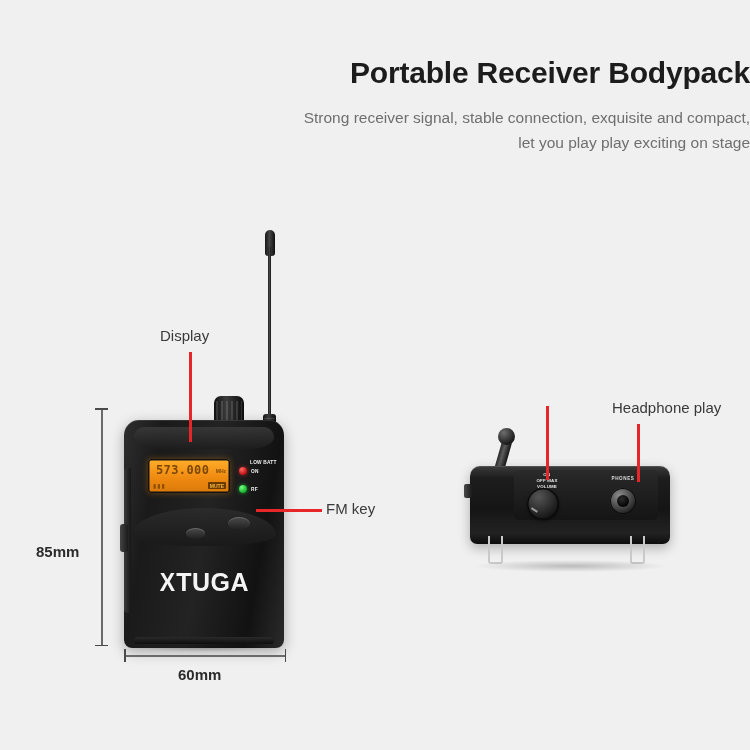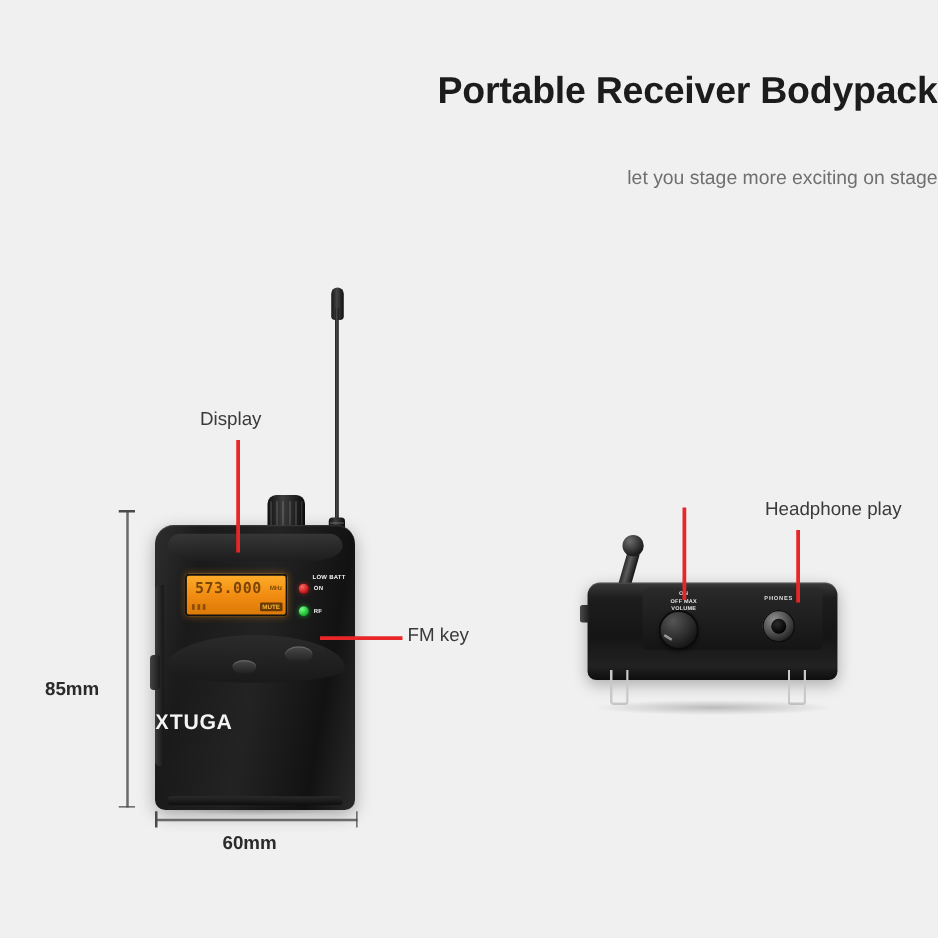--- a/index.html
+++ b/index.html
@@ -295,21 +295,22 @@
     top: 108px;
     width: 19px;
     height: 11px;
   }
   
   .brand {
     position: absolute;
     left: 0;
     top: 148px;
     width: 160px;
-    font-size: 17px;
+    text-align: center;
+    font-size: 25px;
     font-weight: bold;
     color: #f4f4f4;
     letter-spacing: 0.5px;
   }
   .brand .x-mark {
     display: inline-block;
     font-weight: bold;
     transform: scaleX(.92);
   }
   .body-bottom-lip {
@@ -480,22 +481,22 @@
   }
 </style>
 </head>
 <body>
 
 <div class="stage">
 
   <div class="header">
     <h1 class="title">Portable Receiver Bodypack</h1>
     <p class="subtitle">
-      <br>
-      <span>let you stage more exciting on stage</span>
+      <span>Strong receiver signal, stable connection, exquisite and compact,</span><br>
+      <span>let you play play exciting on stage</span>
     </p>
   </div>
 
   <div id="device-front">
 
     <div class="ant-tip"></div>
     <div class="ant-rod"></div>
     <div class="ant-base"></div>
     <div class="top-knob"></div>
 

